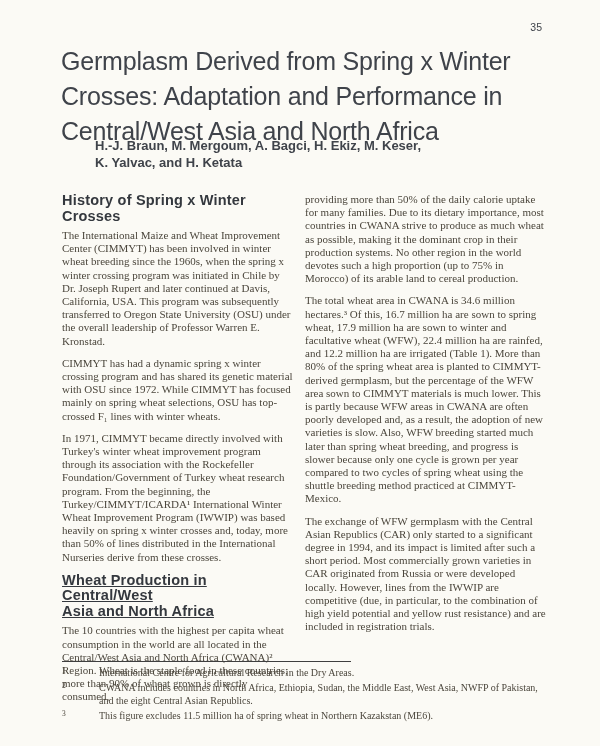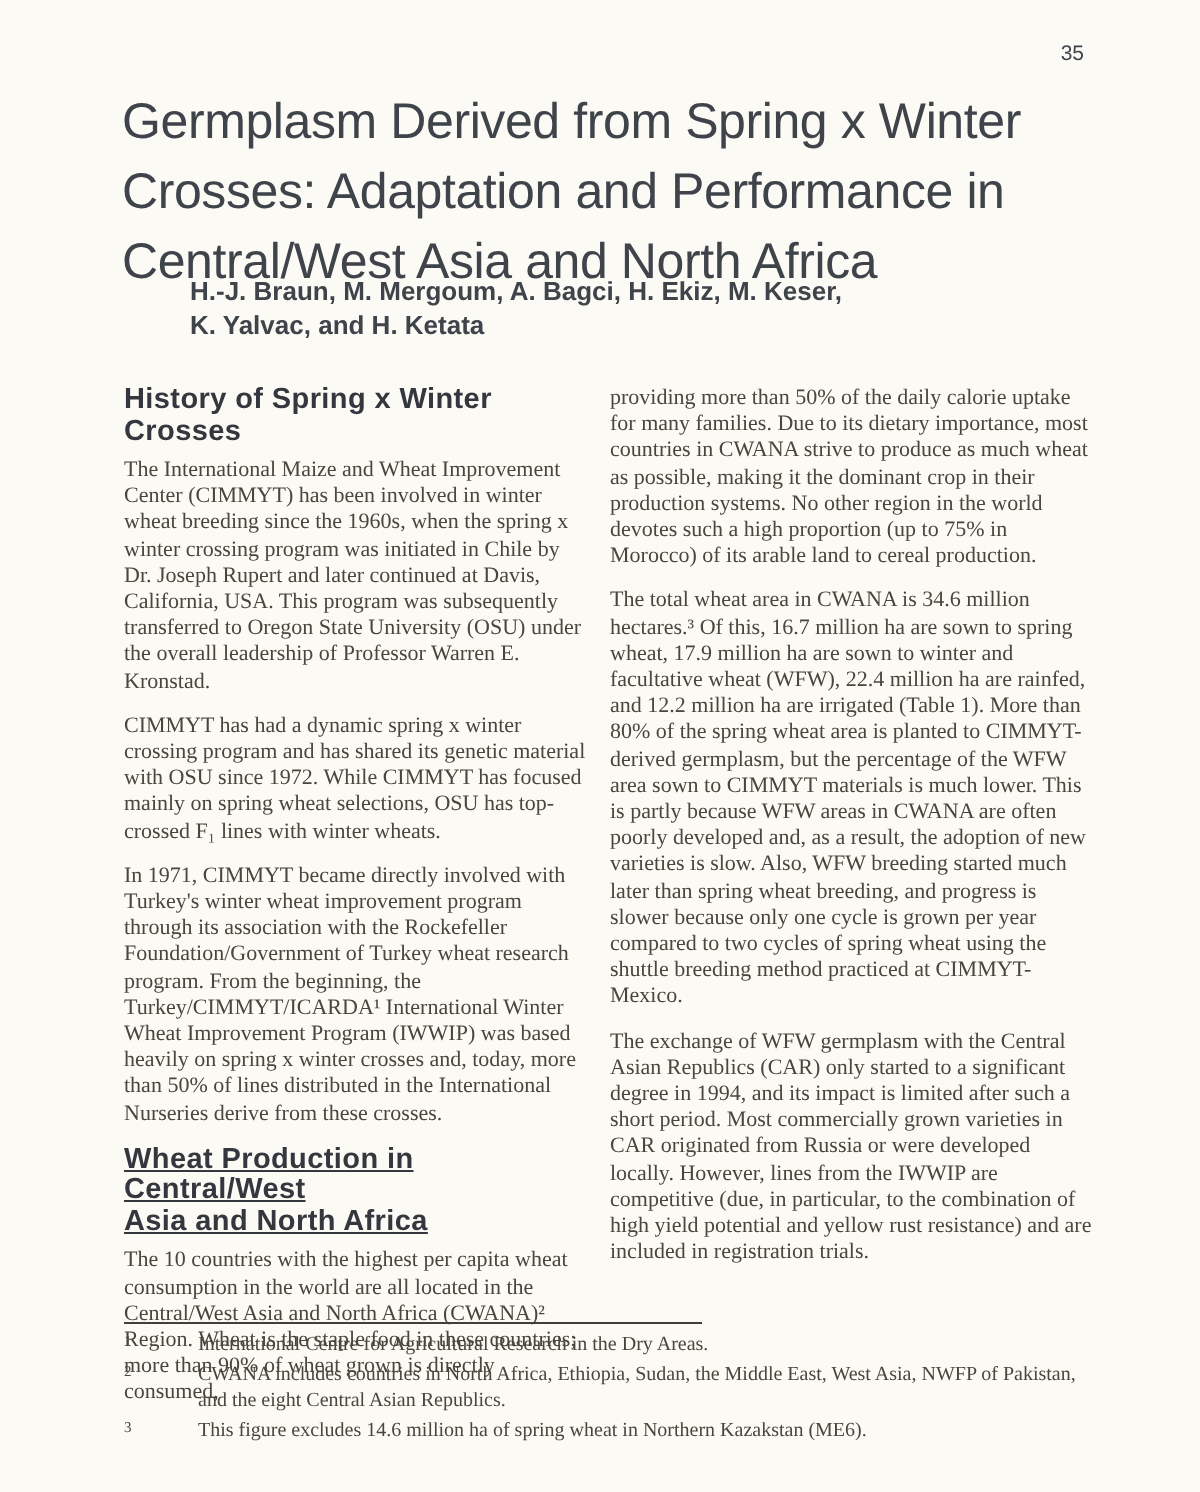--- a/index.html
+++ b/index.html
@@ -154,17 +154,17 @@
     <div class="footnote">
       <span class="fn-marker">1</span>
       <span class="fn-text">International Centre for Agricultural Research in the Dry Areas.</span>
     </div>
     <div class="footnote">
       <span class="fn-marker">2</span>
       <span class="fn-text">CWANA includes countries in North Africa, Ethiopia, Sudan, the Middle East, West Asia, NWFP of Pakistan, and the eight Central Asian Republics.</span>
     </div>
     <div class="footnote">
       <span class="fn-marker">3</span>
-      <span class="fn-text">This figure excludes 14.6 million ha of spring wheat in Northern Kazakstan (ME6).</span>
+      <span class="fn-text">This figure excludes 11.5 million ha of spring wheat in Northern Kazakstan (ME6).</span>
     </div>
   </div>
 
 </div>
 
 </body></html>

